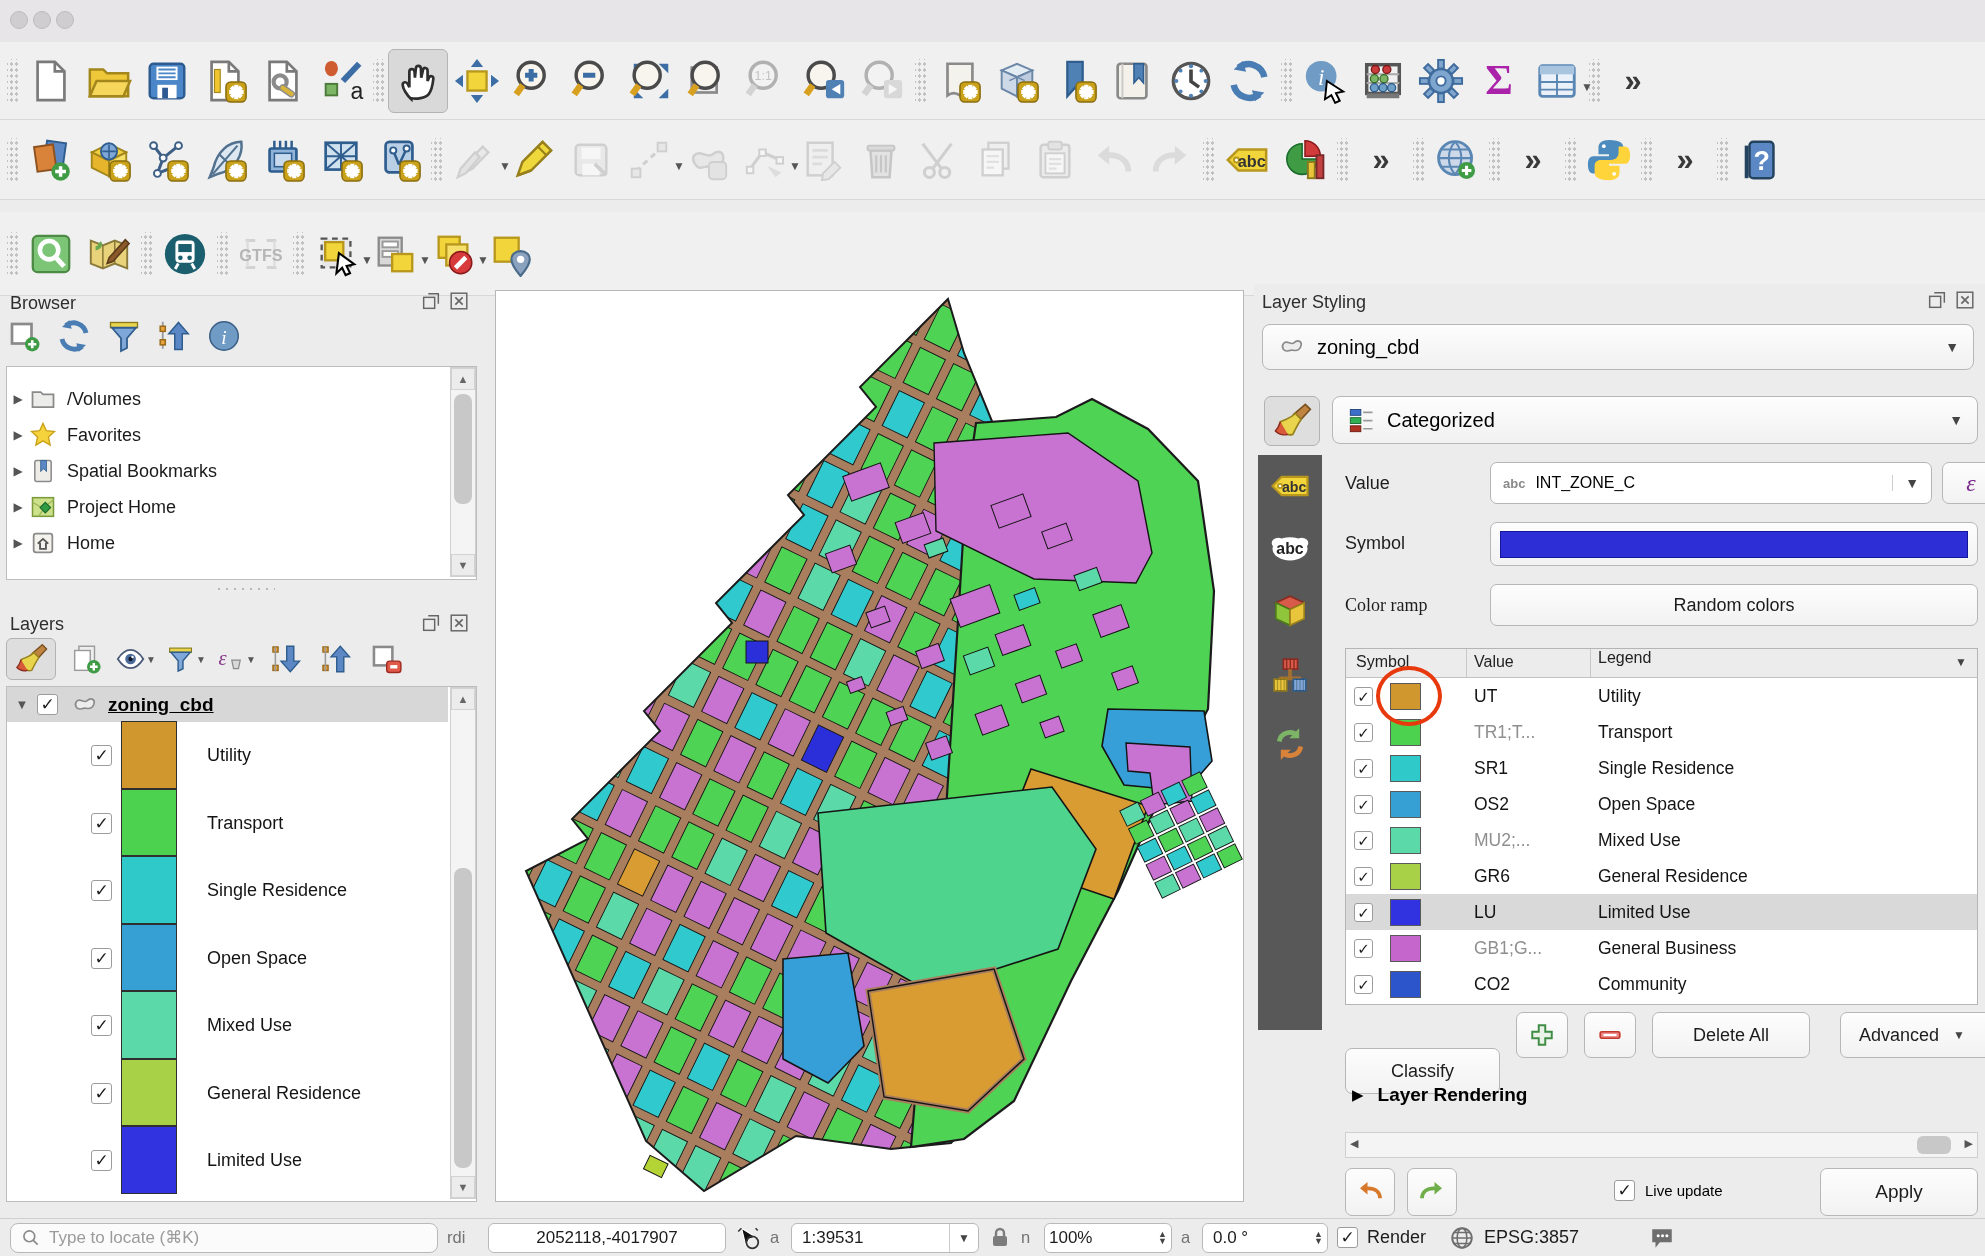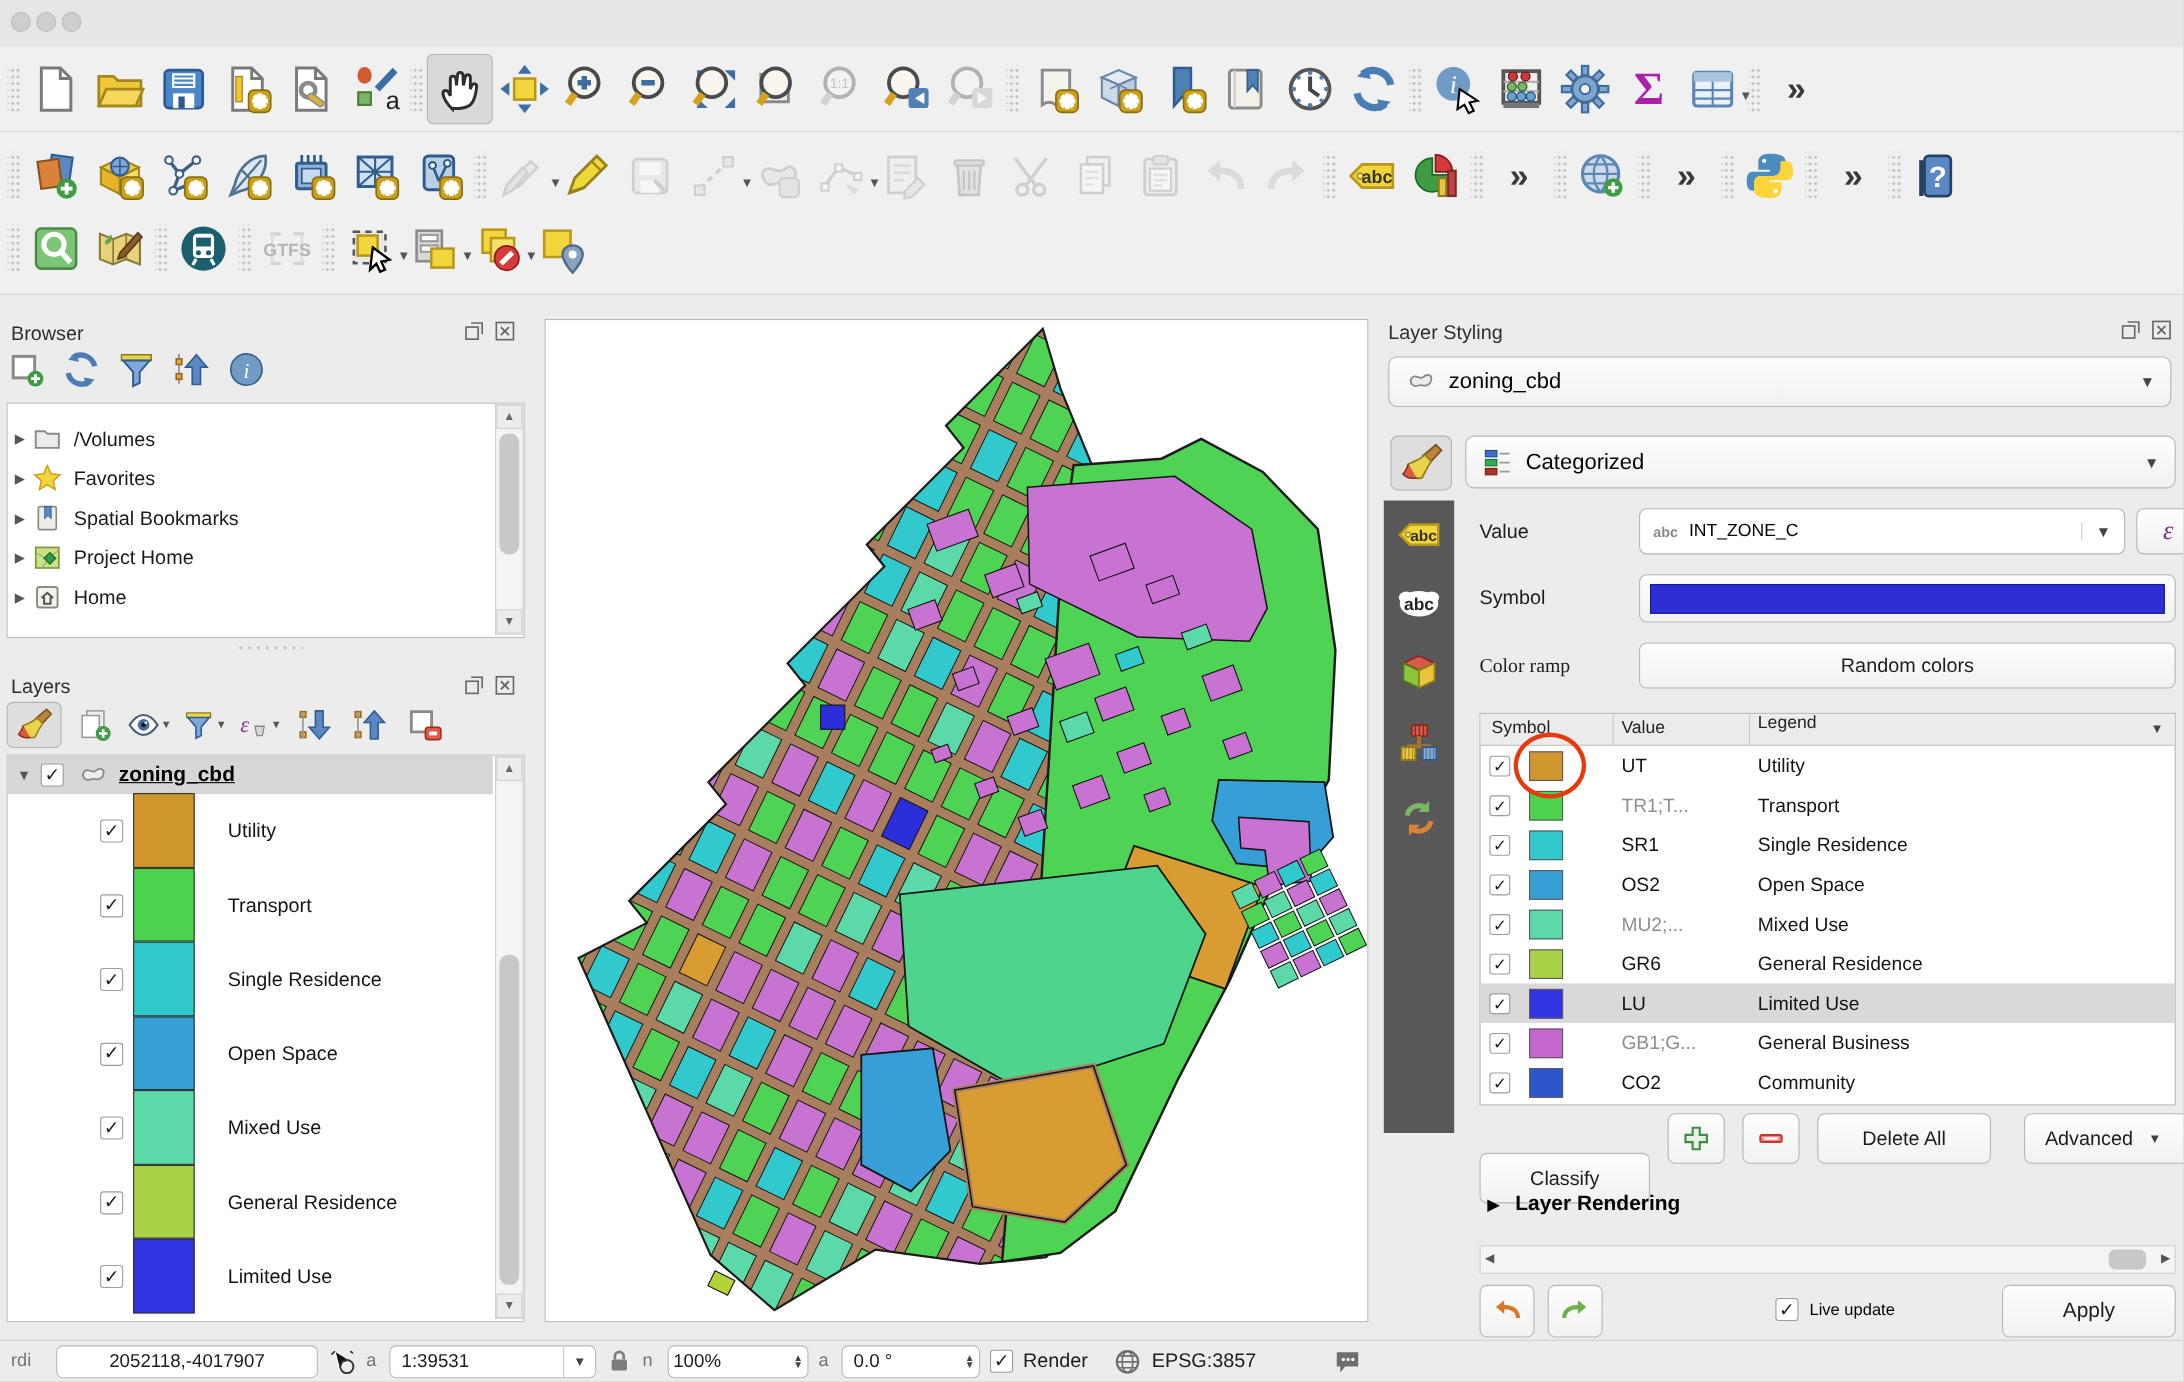--- a/index.html
+++ b/index.html
@@ -6,21 +6,21 @@
   #window{position:relative;width:1985px;height:1256px;background:#ececec;overflow:hidden;}
   .abs{position:absolute;}
   
   #titlebar{position:absolute;left:0;top:0;width:1985px;height:42px;background:#e7e5e7;border-bottom:1px solid #c9c7c9;}
   #title{position:absolute;left:0;right:0;top:9px;text-align:center;font-size:18px;font-weight:bold;color:#9d9b9d;}
   .tl{position:absolute;top:11px;width:16px;height:16px;border-radius:50%;background:#cfcdcf;border:1px solid #bdbbbd;}
   
   .trow{position:absolute;left:0;width:1985px;background:#f0f0f0;border-bottom:1px solid #d8d8d8;display:flex;align-items:center;padding-left:4px;box-sizing:border-box;}
   #trow1{top:42px;height:78px;}
   #trow2{top:120px;height:80px;}
-  #trow3{top:184px;height:84px;}
+  #trow3{top:212px;height:84px;}
   .tgroup{display:flex;align-items:center;}
   .tsep{width:12px;height:44px;margin:0 3px;background-image:radial-gradient(#c2c2c2 1.3px,rgba(0,0,0,0) 1.4px);background-size:5px 6px;background-position:2px 2px;}
   .tbtn{width:58px;height:62px;display:flex;align-items:center;justify-content:center;position:relative;border-radius:6px;}
   .tbtn svg{width:46px;height:46px;}
   .tbtn.act{background:#d9d9d9;border:1px solid #b3b3b3;}
   .tbtn.dis svg{filter:grayscale(1) opacity(.38);}
   .ddv{position:absolute;right:-7px;bottom:18px;font-size:12px;color:#555;}
   
   .dockhead{font-size:18px;color:#2e2e2e;}
   .winbtn{width:22px;height:22px;display:inline-block;}
@@ -1797,20 +1797,27 @@
     <div class="abs" style="left:360px;top:896px;display:flex;align-items:center;gap:10px;">
       <span class="cb">✓</span>
       <span style="font-size:15px;">Live update</span>
     </div>
     <div class="btn abs" style="left:566px;top:884px;width:158px;height:48px;font-size:19px;">
         <span>Apply</span>
       </div>
   </div>
 
   <div id="statusbar">
+    <div class="sbox" style="width:428px;border-radius:8px;padding:0 10px;gap:8px;background:#fbfbfb;">
+      <svg viewBox="0 0 24 24" style="width:20px;height:20px;">
+          <circle cx="10" cy="10" r="6.5" fill="none" stroke="#8a8a8a" stroke-width="2"></circle>
+          <line x1="14.5" y1="14.5" x2="20" y2="20" stroke="#8a8a8a" stroke-width="2"></line>
+        </svg>
+      <span style="color:#9a9a9a;font-size:17px;">Type to locate (⌘K)</span>
+    </div>
     <span class="slabel" style="width:32px;">rdi</span>
     <div class="sbox" style="width:238px;justify-content:center;font-size:17px;">
         <span>2052118,-4017907</span>
       </div>
     <svg viewBox="0 0 24 24" style="width:26px;height:26px;">
         <path d="M6 3l4 16 3-6 6-2z" fill="#111" stroke="#fff" stroke-width="1"></path>
         <circle cx="16" cy="16" r="5.5" fill="none" stroke="#333" stroke-width="1.6"></circle>
         <path d="M3 6l3-3M19 3l2 2" stroke="#333" stroke-width="1.4"></path>
       </svg>
     <span class="slabel" style="width:12px;">a</span>

